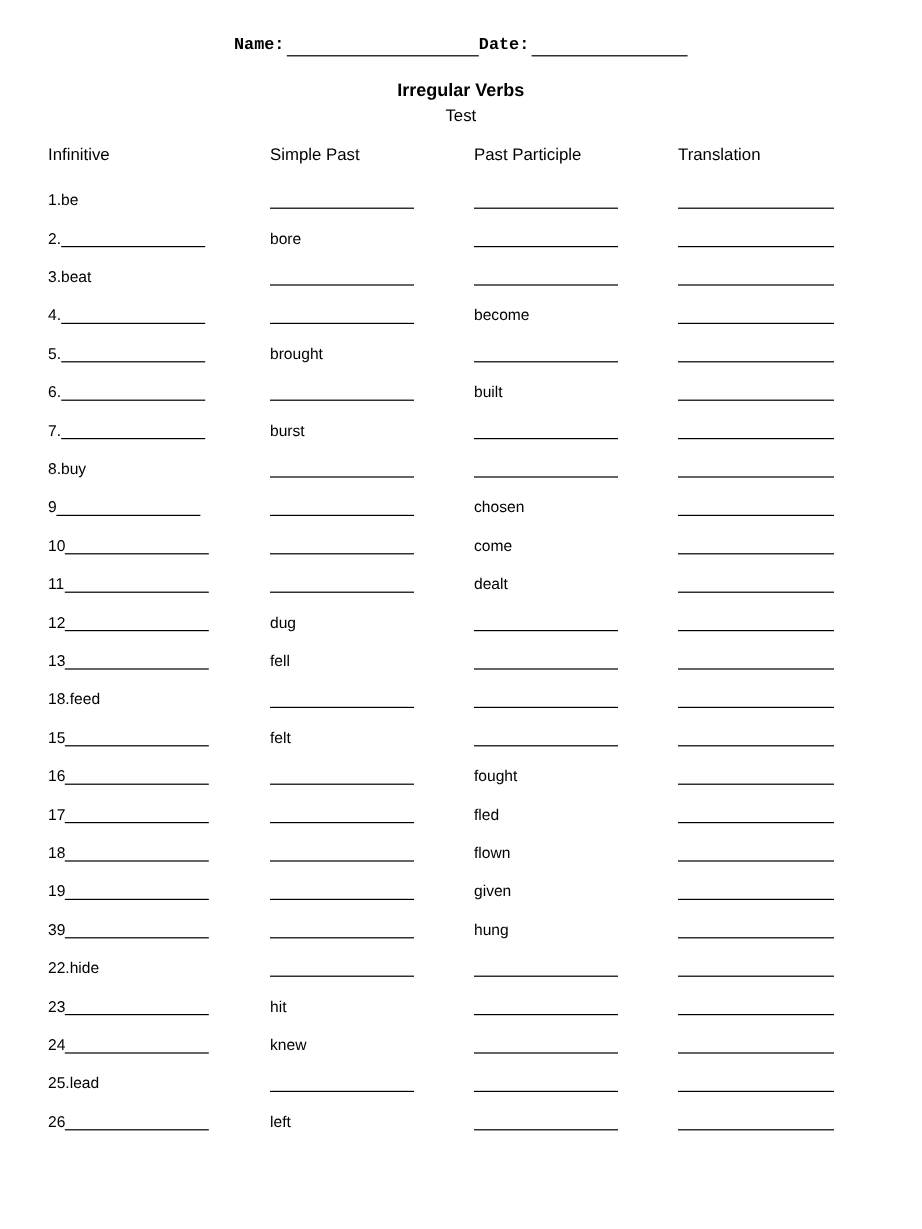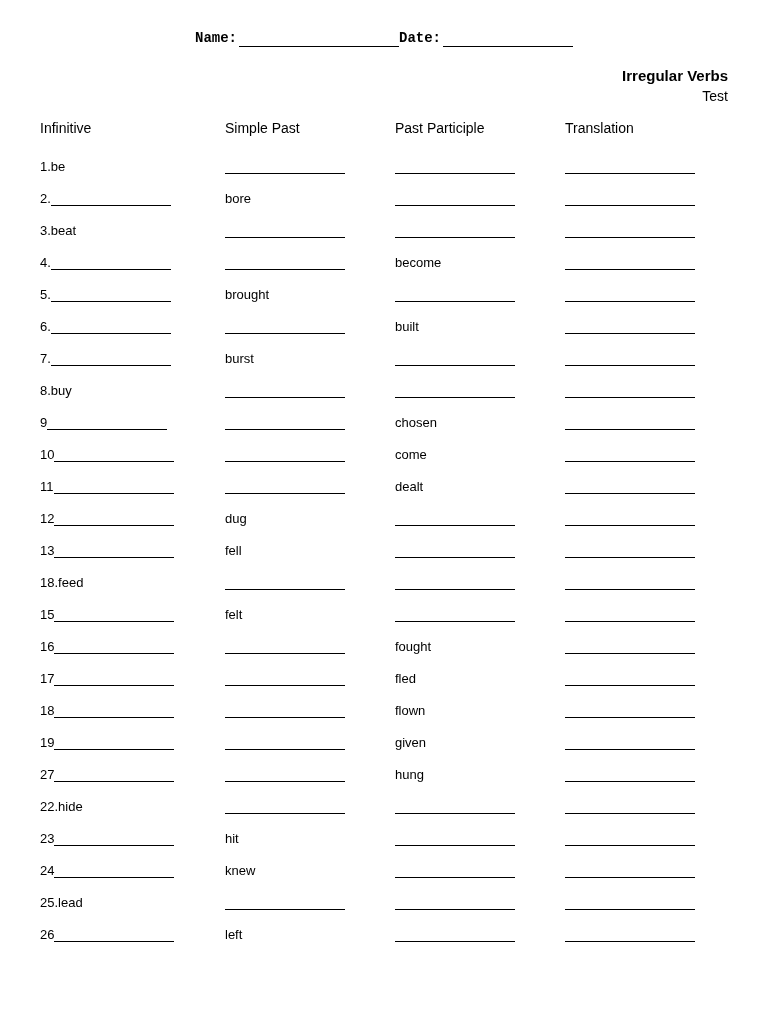--- a/index.html
+++ b/index.html
@@ -15,21 +15,21 @@
     .header-line {
       display: flex;
       justify-content: center;
       margin-bottom: 20px;
       font-family: Liberation Mono, monospace;
     }
     .header-label {
       font-weight: bold;
     }
     .title-section {
-      text-align: right;
+      text-align: center;
     }
     .title-section .main-title {
       font-weight: bold;
       font-size: 15px;
     }
     .title-section .sub-title {
       font-weight: normal;
       font-size: 14px;
       margin-top: 4px;
     }
@@ -388,21 +388,21 @@
       </div>
       <div class="cell">
         <span class="cell-text">given</span>
       </div>
       <div class="cell">
         <span class="underline-long">&nbsp;</span>
       </div>
     </div>
     <div class="row">
       <div class="cell">
-        <span class="cell-text">27</span>
+        <span class="cell-text">39</span>
         <span class="underline">&nbsp;</span>
       </div>
       <div class="cell">
         <span class="underline">&nbsp;</span>
       </div>
       <div class="cell">
         <span class="cell-text">hung</span>
       </div>
       <div class="cell">
         <span class="underline-long">&nbsp;</span>

